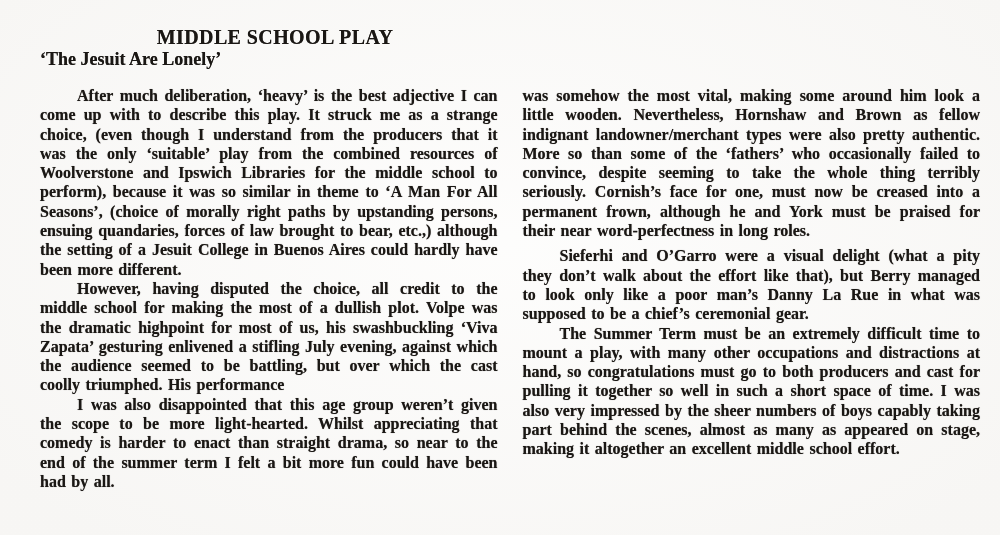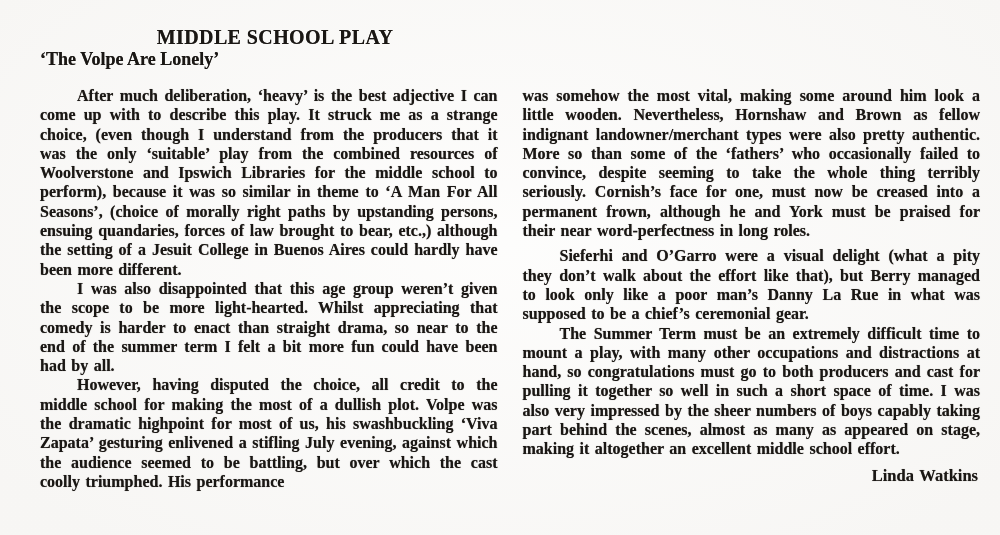--- a/index.html
+++ b/index.html
@@ -76,33 +76,32 @@
     text-shadow: 0 0 0.7px rgba(25,20,15,0.65);
   }
 </style>
 </head>
 <body>
 
 <div class="page">
 
   <div class="masthead">
     <span class="headline">MIDDLE SCHOOL PLAY</span>
-    <span class="subheadline">‘The Volpe Are Lonely’</span>
+    <span class="subheadline">‘The Jesuit Are Lonely’</span>
   </div>
 
   <div class="columns">
 
     <div class="col">
       <p>After much deliberation, ‘heavy’ is the best adjective I can come up with to describe this play. It struck me as a strange choice, (even though I understand from the producers that it was the only ‘suitable’ play from the combined resources of Woolverstone and Ipswich Libraries for the middle school to perform), because it was so similar in theme to ‘A Man For All Seasons’, (choice of morally right paths by upstanding persons, ensuing quandaries, forces of law brought to bear, etc.,) although the setting of a Jesuit College in Buenos Aires could hardly have been more different.</p>
+      <p>However, having disputed the choice, all credit to the middle school for making the most of a dullish plot. Volpe was the dramatic highpoint for most of us, his swashbuckling ‘Viva Zapata’ gesturing enlivened a stifling July evening, against which the audience seemed to be battling, but over which the cast coolly triumphed. His performance</p>
       <p>I was also disappointed that this age group weren’t given the scope to be more light-hearted. Whilst appreciating that comedy is harder to enact than straight drama, so near to the end of the summer term I felt a bit more fun could have been had by all.</p>
-      <p>However, having disputed the choice, all credit to the middle school for making the most of a dullish plot. Volpe was the dramatic highpoint for most of us, his swashbuckling ‘Viva Zapata’ gesturing enlivened a stifling July evening, against which the audience seemed to be battling, but over which the cast coolly triumphed. His performance</p>
     </div>
 
     <div class="col">
       <p class="no-indent">was somehow the most vital, making some around him look a little wooden. Nevertheless, Hornshaw and Brown as fellow indignant landowner/merchant types were also pretty authentic. More so than some of the ‘fathers’ who occasionally failed to convince, despite seeming to take the whole thing terribly seriously. Cornish’s face for one, must now be creased into a permanent frown, although he and York must be praised for their near word-perfectness in long roles.</p>
       <p class="para-gap">Sieferhi and O’Garro were a visual delight (what a pity they don’t walk about the effort like that), but Berry managed to look only like a poor man’s Danny La Rue in what was supposed to be a chief’s ceremonial gear.</p>
       <p>The Summer Term must be an extremely difficult time to mount a play, with many other occupations and distractions at hand, so congratulations must go to both producers and cast for pulling it together so well in such a short space of time. I was also very impressed by the sheer numbers of boys capably taking part behind the scenes, almost as many as appeared on stage, making it altogether an excellent middle school effort.</p>
-      <div class="byline">Linda Watkins</div>
     </div>
 
   </div>
 
 </div>
 
 </body></html>

